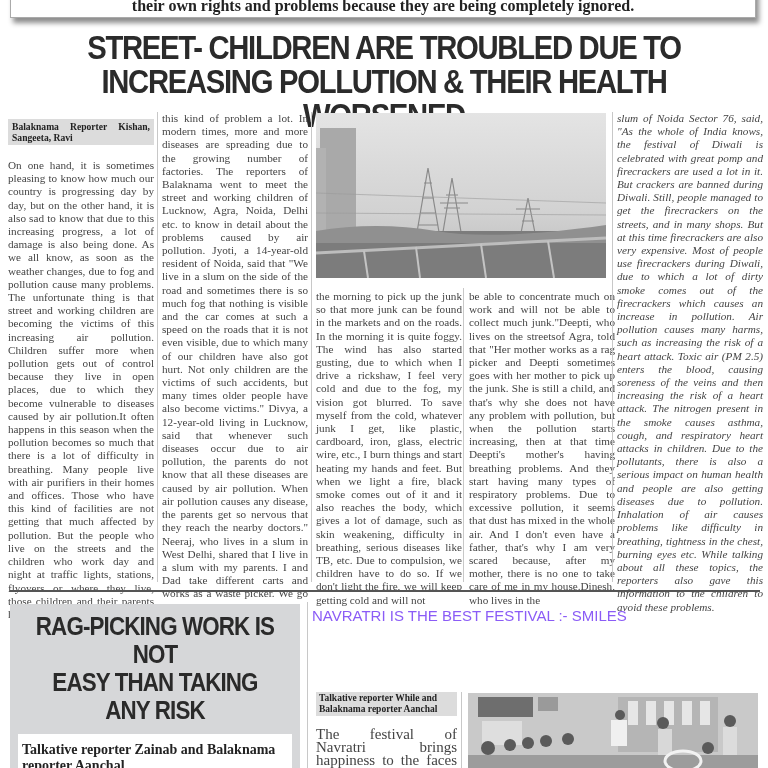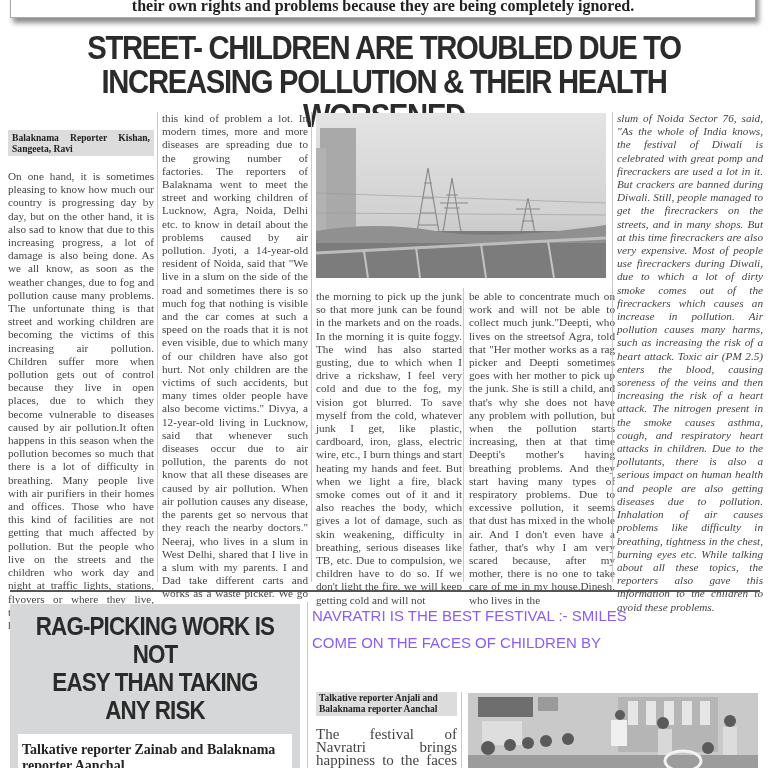--- a/index.html
+++ b/index.html
@@ -8,21 +8,21 @@
   .topbox .t{position:absolute;left:0;right:0;bottom:2px;text-align:center;font-weight:bold;font-size:16px;color:#222;}
   .headline{position:absolute;left:0;top:30px;width:768px;text-align:center;font-family:"Liberation Sans","DejaVu Sans",sans-serif;font-weight:bold;font-size:34px;line-height:34px;color:#2b2b2b;letter-spacing:-1.5px;transform:scaleX(0.86);transform-origin:center top;}
   .col{position:absolute;top:112px;width:146px;font-size:11.2px;line-height:13.2px;text-align:justify;hyphens:auto;color:#444;}
   .col p{margin:0;}
   .c1{left:8px;top:114px;}
   .c2{left:162px;}
   .c3{left:316px;top:290px;}
   .c4{left:469px;top:290px;}
   .c5{left:617px;font-style:italic;}
   .vline{position:absolute;width:1px;background:#c8c8c8;}
-  .byline{background:#dcdcdc;font-weight:bold;font-size:9.6px;line-height:11px;padding:2px 4px;margin:16px 0 14px 0;color:#222;}
+  .byline{background:#dcdcdc;font-weight:bold;font-size:9.6px;line-height:11px;padding:2px 4px;margin:5px 0 14px 0;color:#222;}
   .photo1{position:absolute;left:316px;top:113px;width:290px;height:165px;overflow:hidden;background:linear-gradient(#dedede,#cfcfcf 60%,#9a9a9a 80%,#6a6a6a);}
   .hr{position:absolute;left:10px;width:750px;height:2px;background:#555;top:590px;}
   .box2{position:absolute;left:10px;top:604px;width:290px;height:180px;background:#d6d7d9;}
   .box2 h2{margin:8px 0 0 0;text-align:center;font-family:"Liberation Sans","DejaVu Sans",sans-serif;font-weight:bold;font-size:26px;line-height:28px;color:#2a2a2a;letter-spacing:-1px;transform:scaleX(0.86);transform-origin:center top;}
   .box2 .by2{margin:10px 8px 0 8px;background:#fff;font-weight:bold;font-size:14px;padding:8px 4px;color:#222;}
   .box2 .body2{margin:8px 8px 0 8px;font-size:11px;line-height:13.2px;text-align:justify;color:#444;}
   .h3{position:absolute;left:312px;top:602px;width:450px;font-family:"Liberation Sans","DejaVu Sans",sans-serif;font-size:15px;line-height:27px;color:#8b5cf6;}
   .by3{position:absolute;left:316px;top:692px;width:135px;background:#dcdcdc;font-weight:bold;font-size:9.5px;line-height:11px;padding:1px 3px;color:#222;}
   .body3{position:absolute;left:316px;top:728px;width:141px;font-size:15px;line-height:13.2px;text-align:justify;color:#444;}
   .photo2{position:absolute;left:468px;top:693px;width:290px;height:80px;overflow:hidden;background:#bdbdbd;}
@@ -105,24 +105,23 @@
     <div>EASY THAN TAKING ANY RISK</div>
   </h2>
   <div class="by2">Talkative reporter Zainab and Balaknama reporter Aanchal</div>
   <div class="body2">The spread of disease is bound to happen where there is filth. Our bodies can be attacked by these diseases in any form. We are all well aware of the conditions in which street and working children live. These children usually live in a place surrounded by dirt, garbage, and drainage. Due to this street and working</div>
 </div>
 
 <div class="vline" style="left:307px;top:602px;height:166px;"></div>
 
 <div class="h3">
   <div>NAVRATRI IS THE BEST FESTIVAL :- SMILES</div>
-  <div>COME ON THE FACES OF CHILDREN BY</div>
 </div>
 
-<div class="by3">Talkative reporter Anjali and Balaknama reporter Aanchal</div>
+<div class="by3">Talkative reporter While and Balaknama reporter Aanchal</div>
 <div class="body3">The festival of Navratri brings happiness to the faces of street children. All the children who</div>
 <div class="vline" style="left:461px;top:692px;height:76px;"></div>
 
 <div class="photo2">
   <svg width="290" height="80" viewBox="0 0 290 80">
     <rect width="290" height="80" fill="#c9c9c9"></rect>
     <rect x="10" y="4" width="55" height="20" fill="#6e6e6e"></rect>
     <rect x="70" y="4" width="20" height="14" fill="#9a9a9a"></rect>
     <rect x="150" y="4" width="100" height="55" fill="#b5b5b5"></rect>
     <g fill="#e6e6e6">

